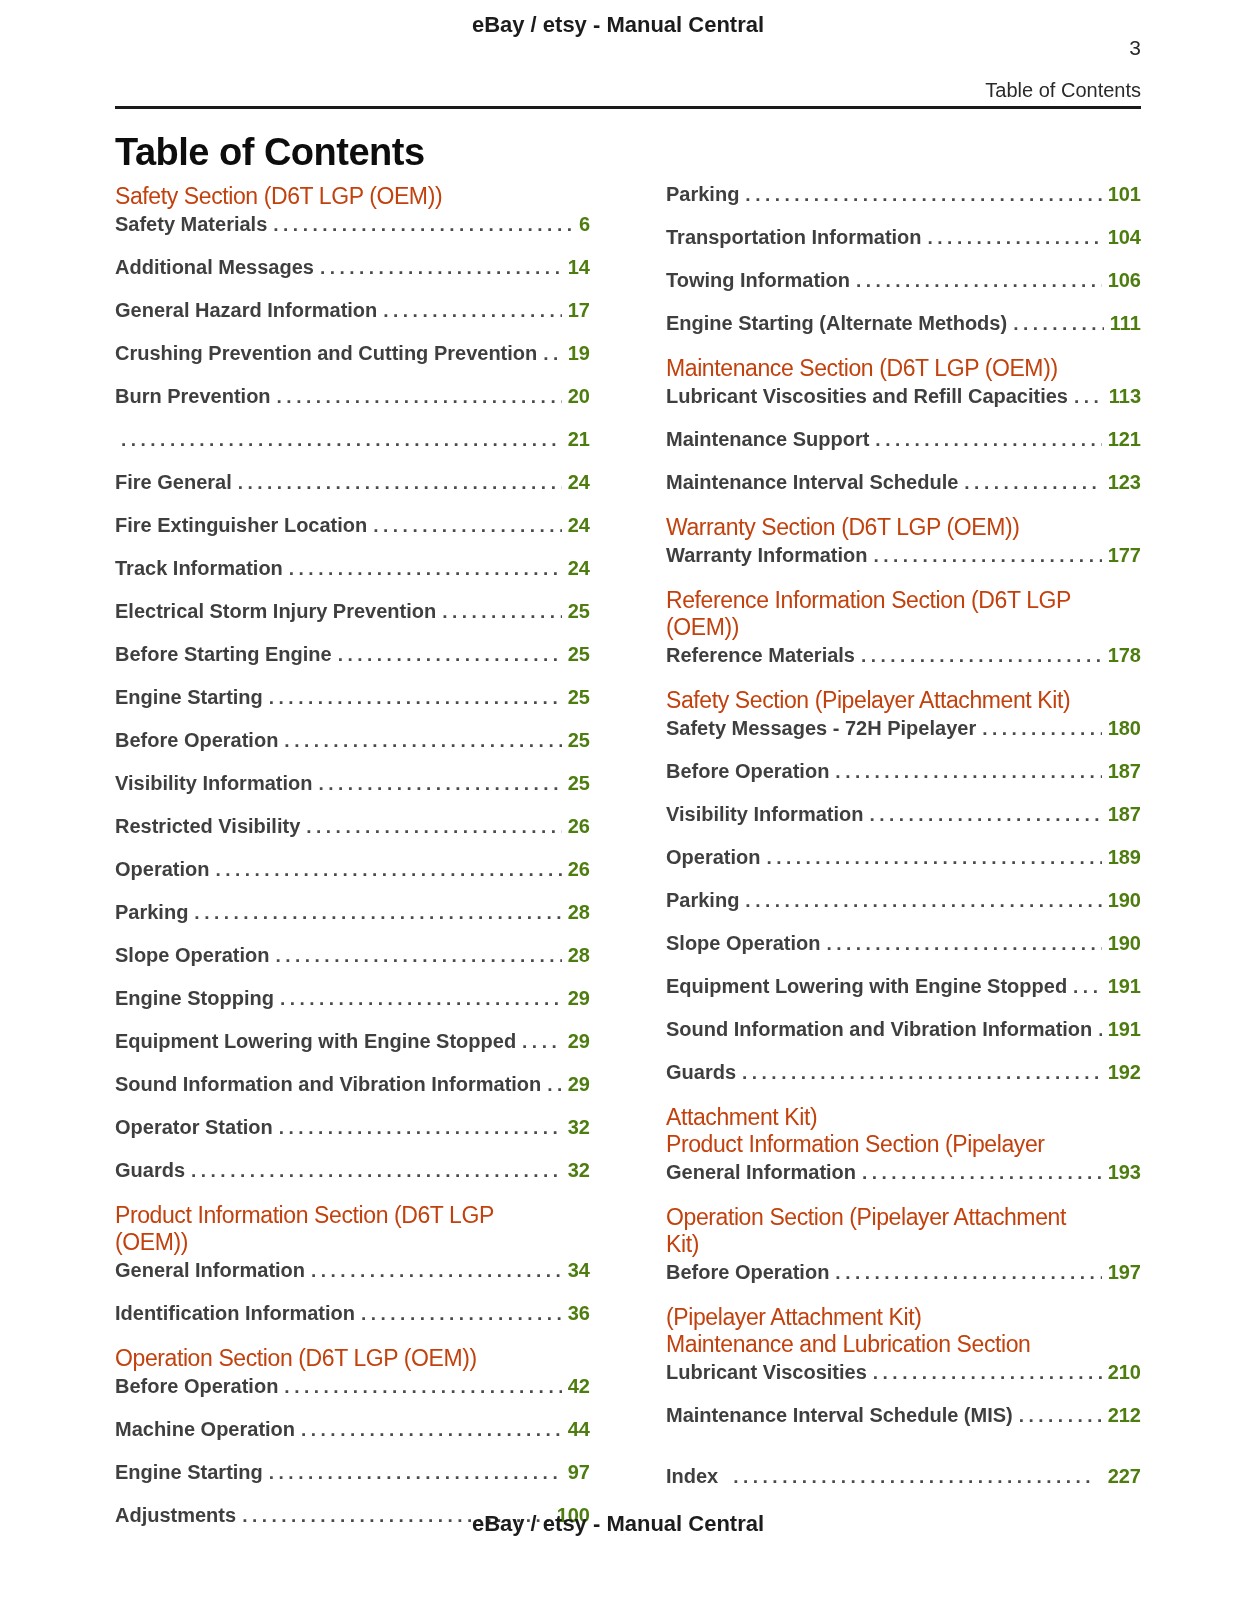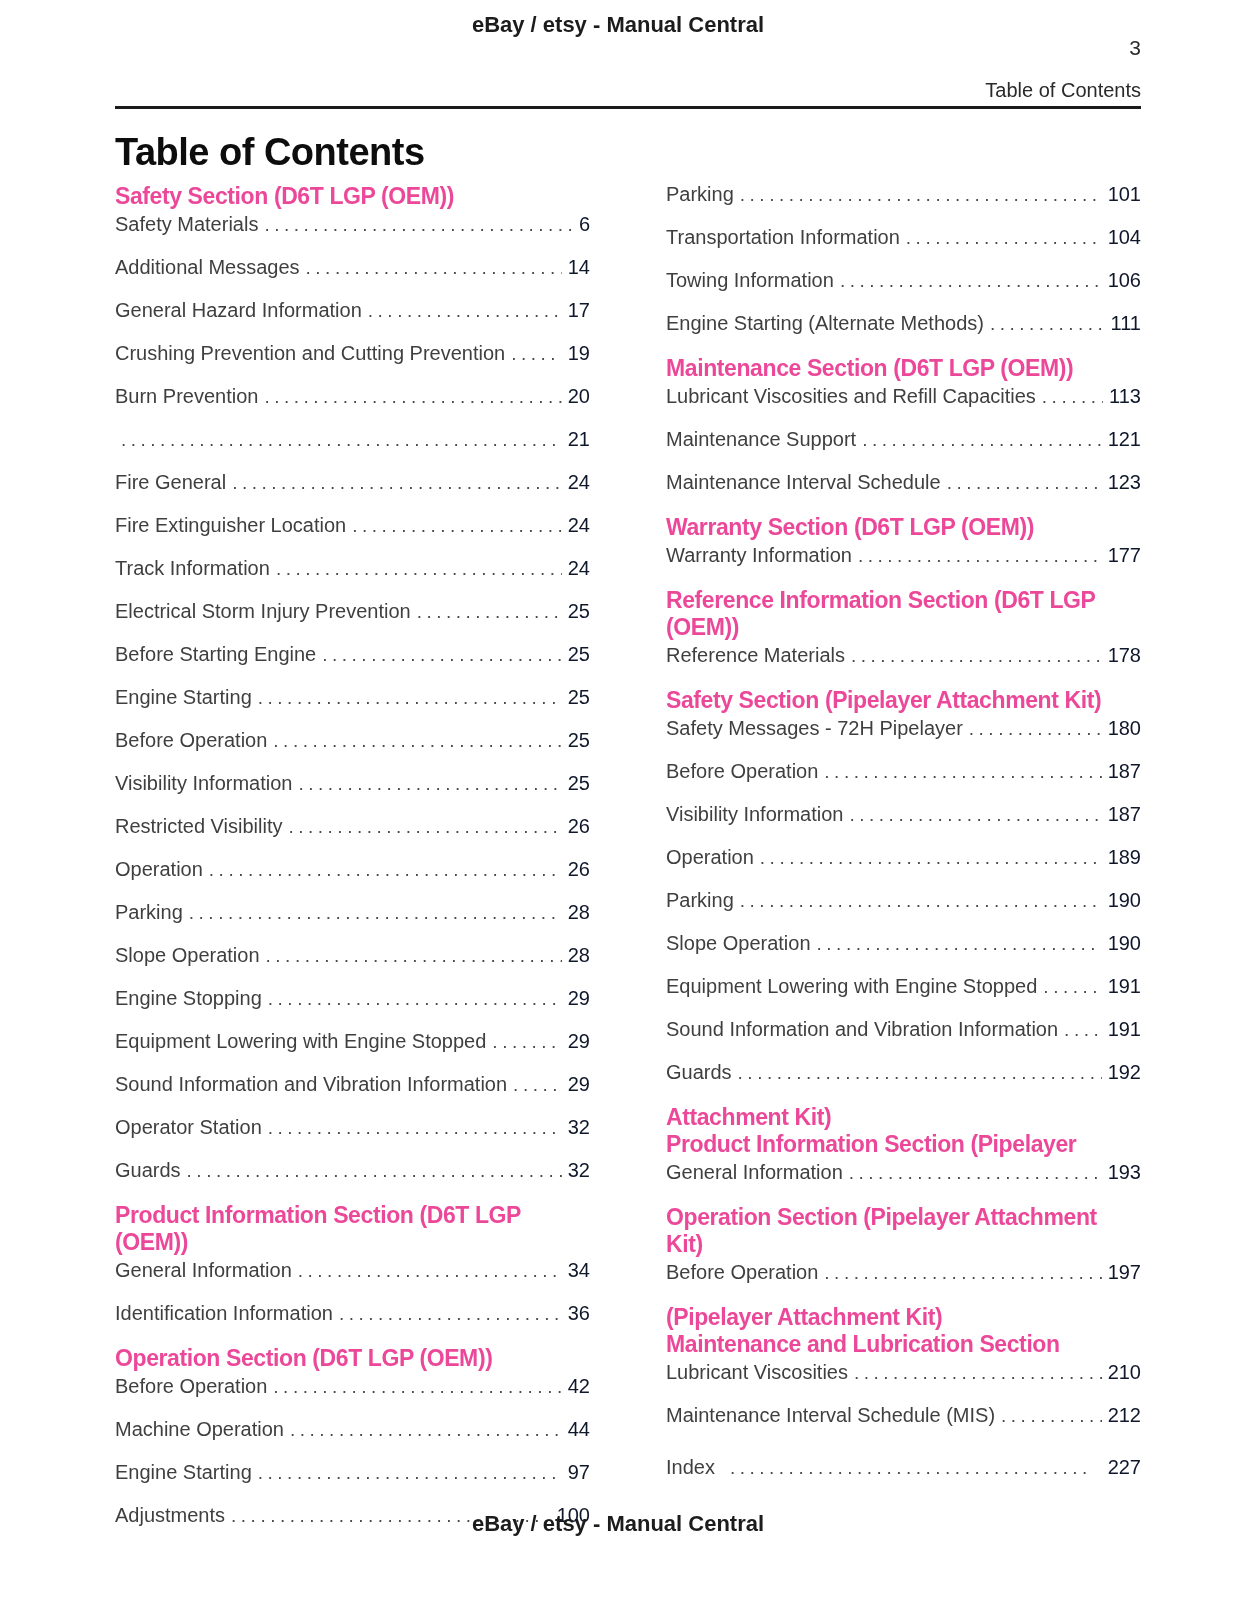--- a/index.html
+++ b/index.html
@@ -48,47 +48,48 @@
     margin-top: 22px; margin-bottom: 10px;
   }
 
   
   .columns { display: flex; }
   .toc-column { flex: 0 0 auto; }
   .col-left  { width: 475px; margin-right: 76px; }
   .col-right { width: 475px; }
 
   .toc-heading {
-    font-weight: bold; color: #ec4899;
+    font-weight: normal; color: #c2410c;
     font-size: 23px; line-height: 27px;
     letter-spacing: -0.4px;
     margin-bottom: 3px;
   }
   .toc-heading .h-line { display: block; white-space: nowrap; }
 
   .toc-entry {
     display: flex; align-items: baseline;
     font-size: 20px; line-height: 22px;
     margin-bottom: 20px;
     color: #3f3f3f;
-  }
-  .toc-entry.gap-before { margin-top: 29px; gap: 9px; }
+    font-weight: bold;
+  }
+  .toc-entry.gap-before { margin-top: 38px; gap: 9px; }
   .toc-label { white-space: nowrap; flex: 0 0 auto; }
   .toc-leader {
     flex: 1 1 auto; min-width: 0;
     overflow: hidden; white-space: nowrap;
     margin: 0 6px 0 6px;
     color: #4a4a4a;
   }
   .toc-leader::after {
     content: "..........................................................................................";
     letter-spacing: 4.5px;
     font-size: 19px;
   }
-  .toc-page { flex: 0 0 auto; text-align: left; color: #0f172a; }
+  .toc-page { flex: 0 0 auto; text-align: left; color: #4d7c0f; }
 
   
   .footer-center {
     position: absolute; left: 0; top: 1512px;
     width: 1236px; text-align: center;
     font-size: 22px; line-height: 24px;
     font-weight: 600; color: #1c1c1c;
   }
 </style>
 </head>

